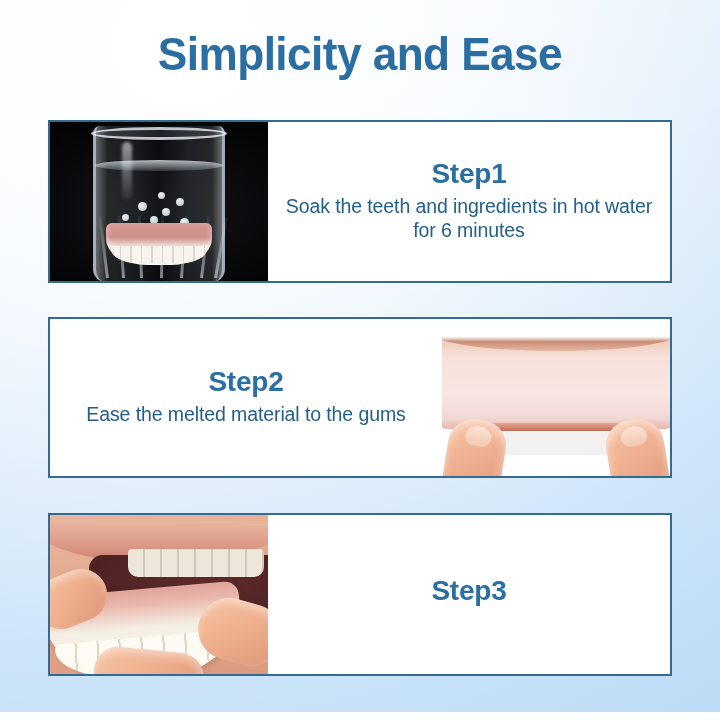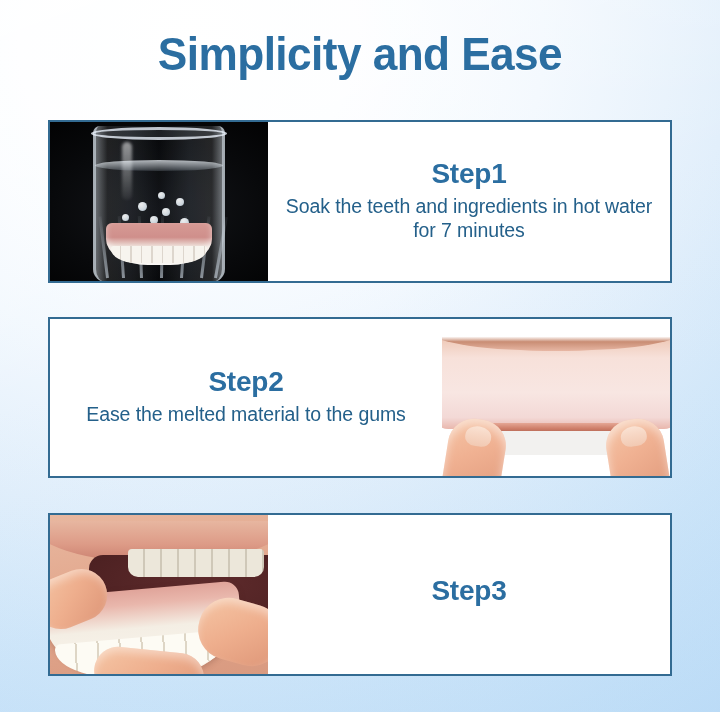--- a/index.html
+++ b/index.html
@@ -396,21 +396,21 @@
         <div class="bubble" style="left: 76px;  top: 118px; width: 8px;  height: 8px;"></div>
         <div class="bubble" style="left: 120px; top: 120px; width: 8px;  height: 8px;"></div>
         <div class="bubble" style="left: 136px; top: 112px; width: 7px;  height: 7px;"></div>
         <div class="bubble" style="left: 92px;  top: 132px; width: 7px;  height: 7px;"></div>
 
         <div class="denture-1"></div>
       </div>
     </div>
     <div class="card-text">
       <div class="step-heading">Step1</div>
-      <div class="step-body">Soak the teeth and ingredients in hot water for 7 minutes</div>
+      <div class="step-body">Soak the teeth and ingredients in hot water for 6 minutes</div>
     </div>
   </div>
 
   <div class="card" id="card-2">
     <div class="card-text">
       <div class="step-heading">Step2</div>
       <div class="step-body">Ease the melted material to the gums</div>
     </div>
     <div class="card-media wide">
       <div class="gum-scene">

